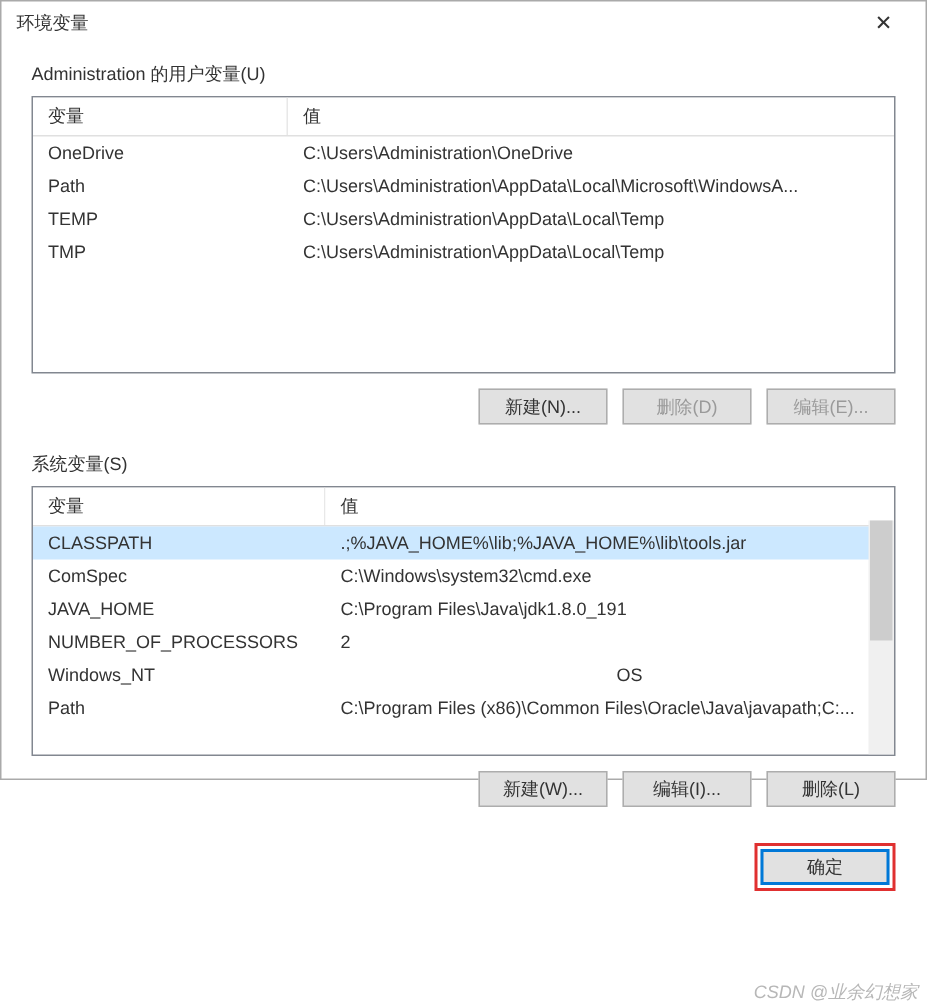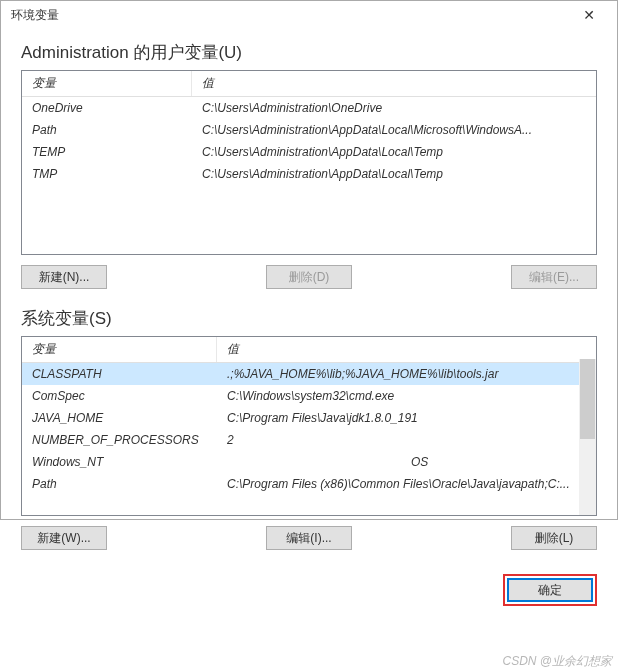--- a/index.html
+++ b/index.html
@@ -1,34 +1,34 @@
 <!DOCTYPE html>
 <html><head>
 <meta charset="utf-8">
 <style>
 * { box-sizing: border-box; margin: 0; padding: 0; font-family: "Microsoft YaHei", "Segoe UI", sans-serif; }
 body { background: #fff; width: 618px; height: 672px; overflow: hidden; position: relative; }
 .window { width: 618px; height: 520px; border: 1px solid #aaa; background: #fff; display: flex; flex-direction: column; }
 .titlebar { display: flex; align-items: center; justify-content: space-between; height: 30px; padding: 0 8px 0 10px; font-size: 12px; color: #333; }
 .titlebar .close { width: 40px; height: 28px; display: flex; align-items: center; justify-content: center; font-size: 14px; color: #333; }
 .content { flex: 1; padding: 12px 20px 12px 20px; display: flex; flex-direction: column; gap: 18px; }
-.group-label { font-size: 17px; color: #333; margin-bottom: 6px; }
-.listbox { border: 1px solid #828790; background: #fff; height: 185px; position: relative; overflow: hidden; font-style: italic; }
+.group-label { font-size: 12px; color: #333; margin-bottom: 6px; }
+.listbox { border: 1px solid #828790; background: #fff; height: 185px; position: relative; overflow: hidden; }
 .listbox2 { height: 180px; }
 .list-header { display: flex; font-size: 12px; color: #333; border-bottom: 1px solid #e0e0e0; }
 .list-header .col { padding: 4px 10px; background: #fff; border-right: 1px solid #e8e8e8; }
 .list-header .col:last-child { border-right: none; }
 .col-name { width: 170px; flex-shrink: 0; }
 .col-name2 { width: 195px; flex-shrink: 0; }
 .col-val { flex: 1; overflow: hidden; white-space: nowrap; text-overflow: ellipsis; }
 .rows { }
 .row { display: flex; font-size: 12px; color: #333; padding: 2px 0; }
 .row .cell { padding: 2px 10px; overflow: hidden; white-space: nowrap; text-overflow: ellipsis; }
 .row.selected { background: #cce8ff; justify-content: space-between; }
-.button-row { display: flex; justify-content: space-between; gap: 10px; margin-top: 10px; }
+.button-row { display: flex; justify-content: flex-end; gap: 10px; margin-top: 10px; }
 .btn { min-width: 86px; height: 24px; font-size: 12px; background: #e1e1e1; border: 1px solid #adadad; color: #333; display: flex; align-items: center; justify-content: center; padding: 0 12px; }
 .btn.disabled { color: #9a9a9a; }
 .footer { display: flex; justify-content: flex-end; gap: 12px; padding: 12px 20px 20px 20px; }
 .btn-ok-wrap { border: 2px solid #e03030; padding: 2px; }
 .btn-ok { min-width: 86px; height: 24px; font-size: 12px; background: #e1e1e1; border: 2px solid #0078d7; color: #333; display: flex; align-items: center; justify-content: center; }
 .scrollbar { position: absolute; right: 0; top: 22px; bottom: 0; width: 17px; background: #f0f0f0; }
 .scrollthumb { position: absolute; left: 1px; right: 1px; top: 0; height: 80px; background: #cdcdcd; }
 .watermark { position: absolute; right: 6px; bottom: 2px; font-size: 12px; color: #999; opacity: 0.7; font-style: italic; }
 </style>
 </head>

